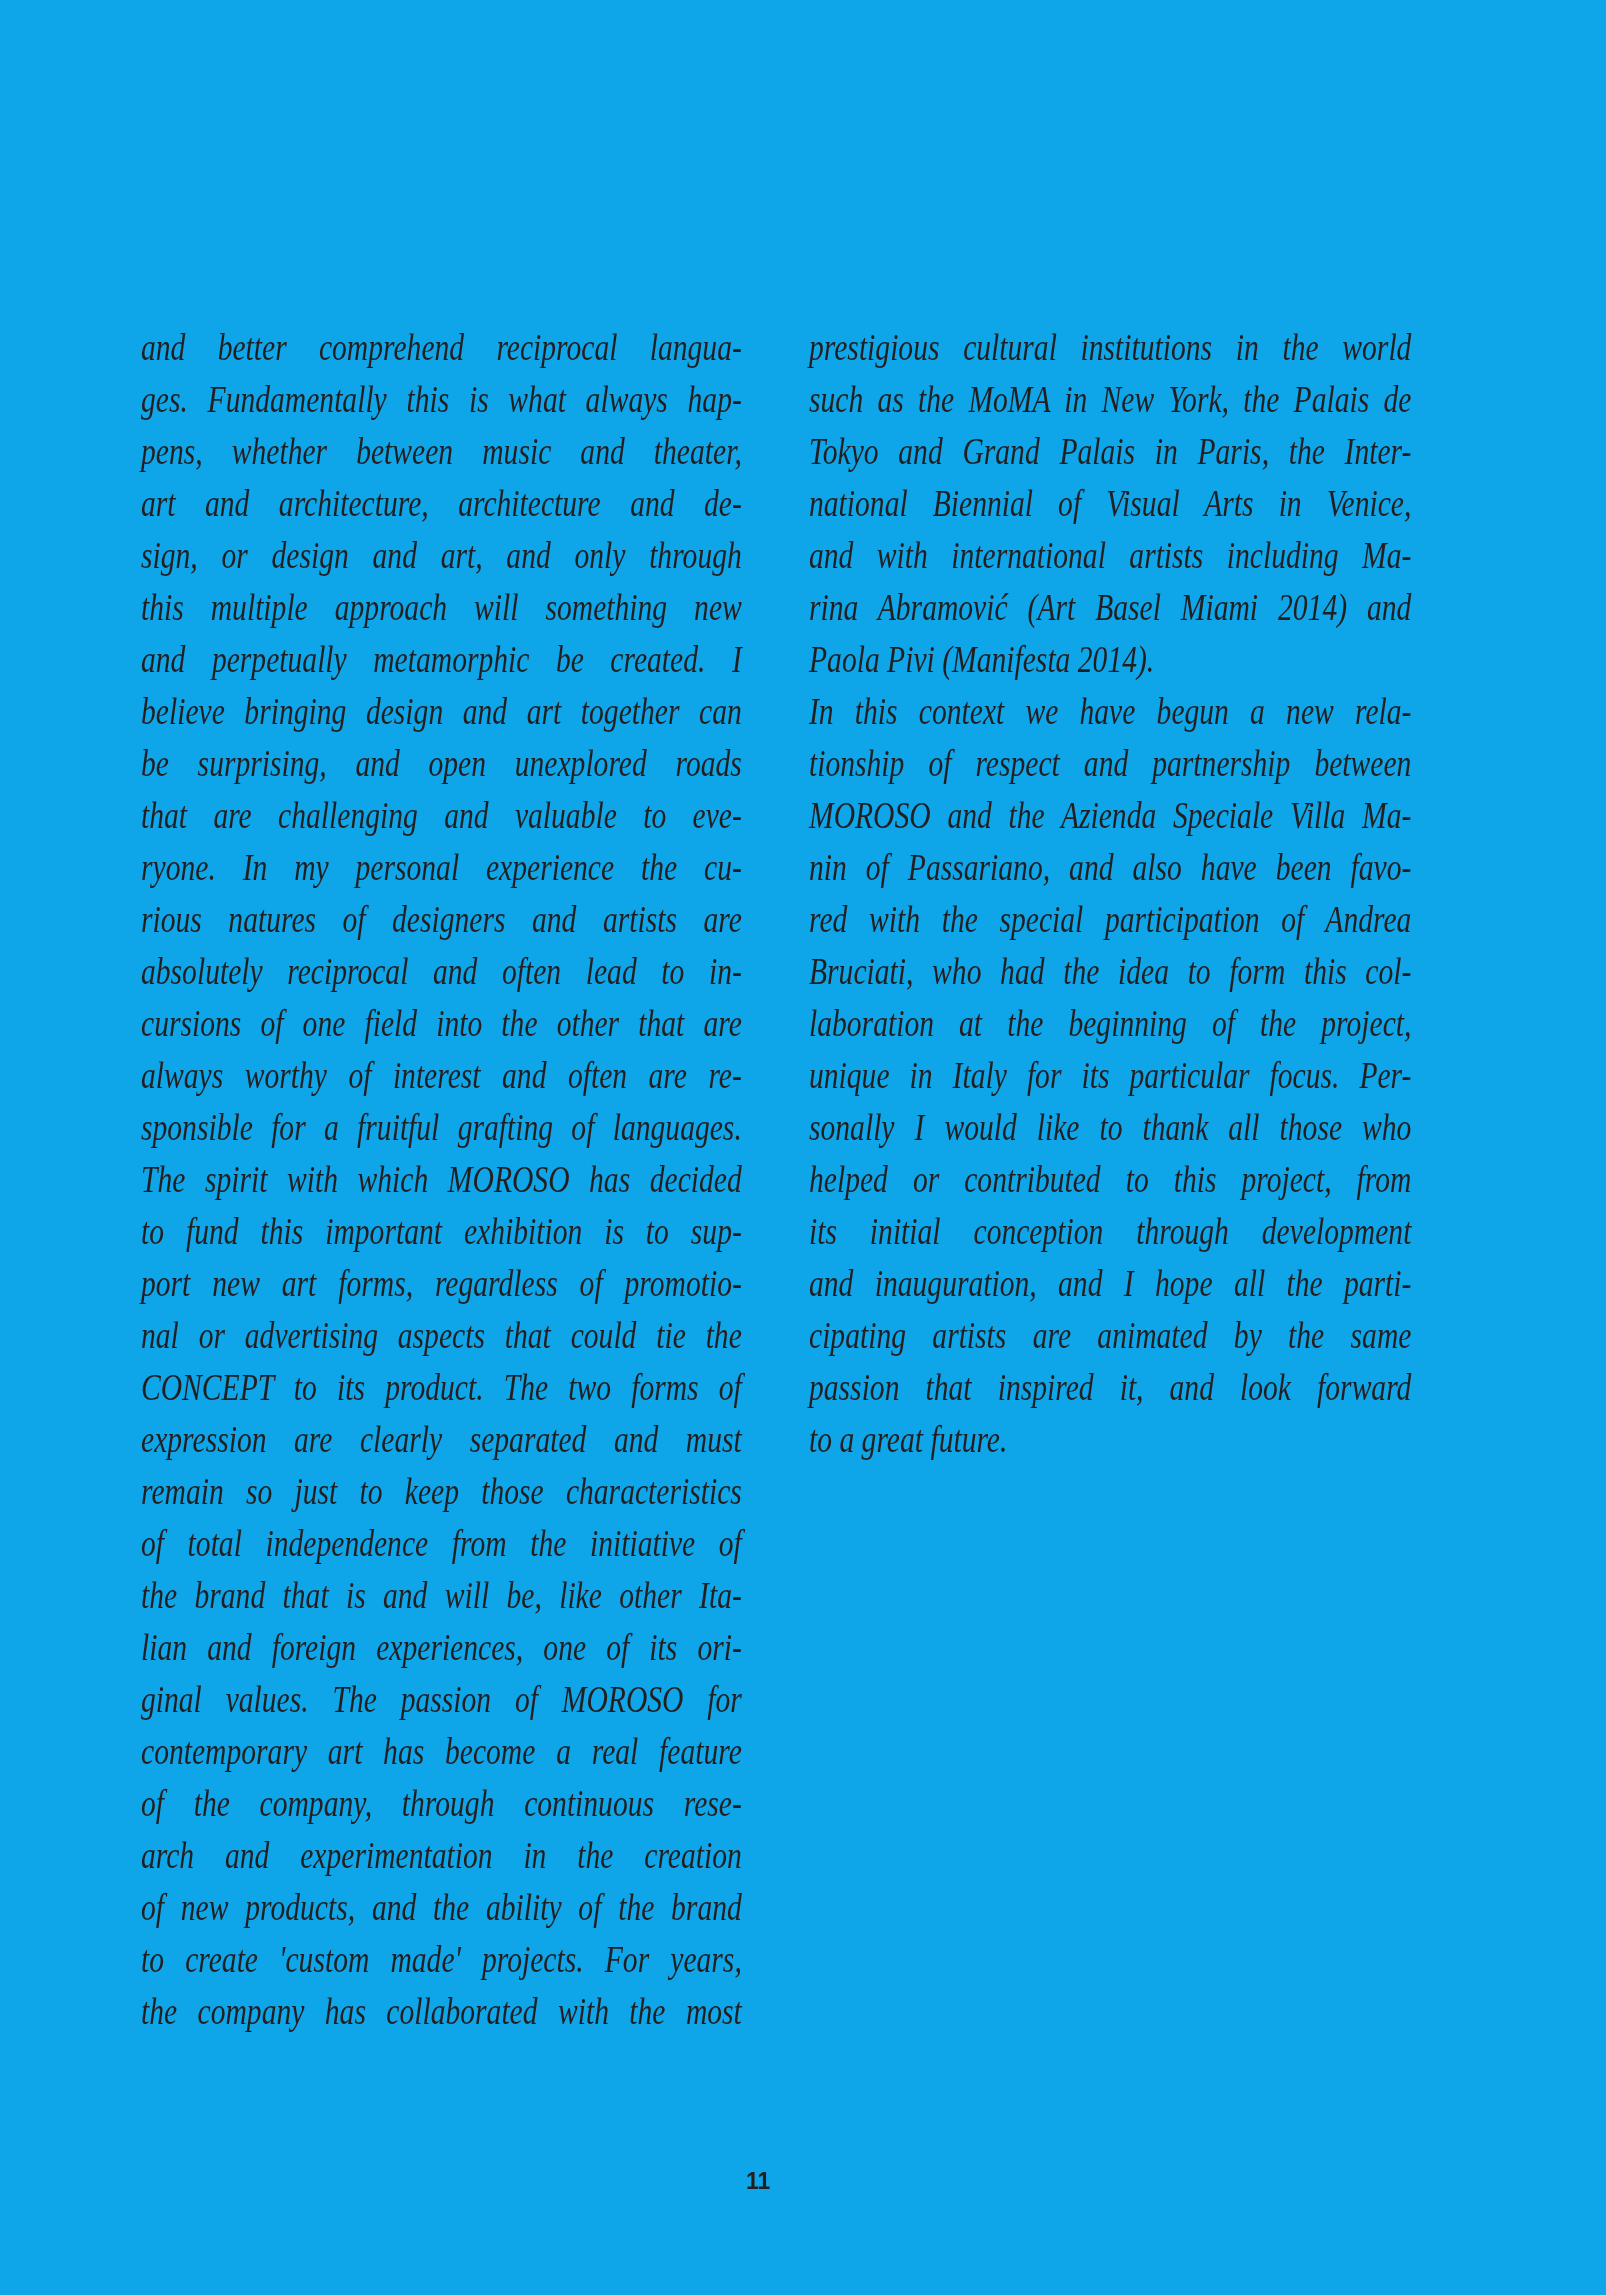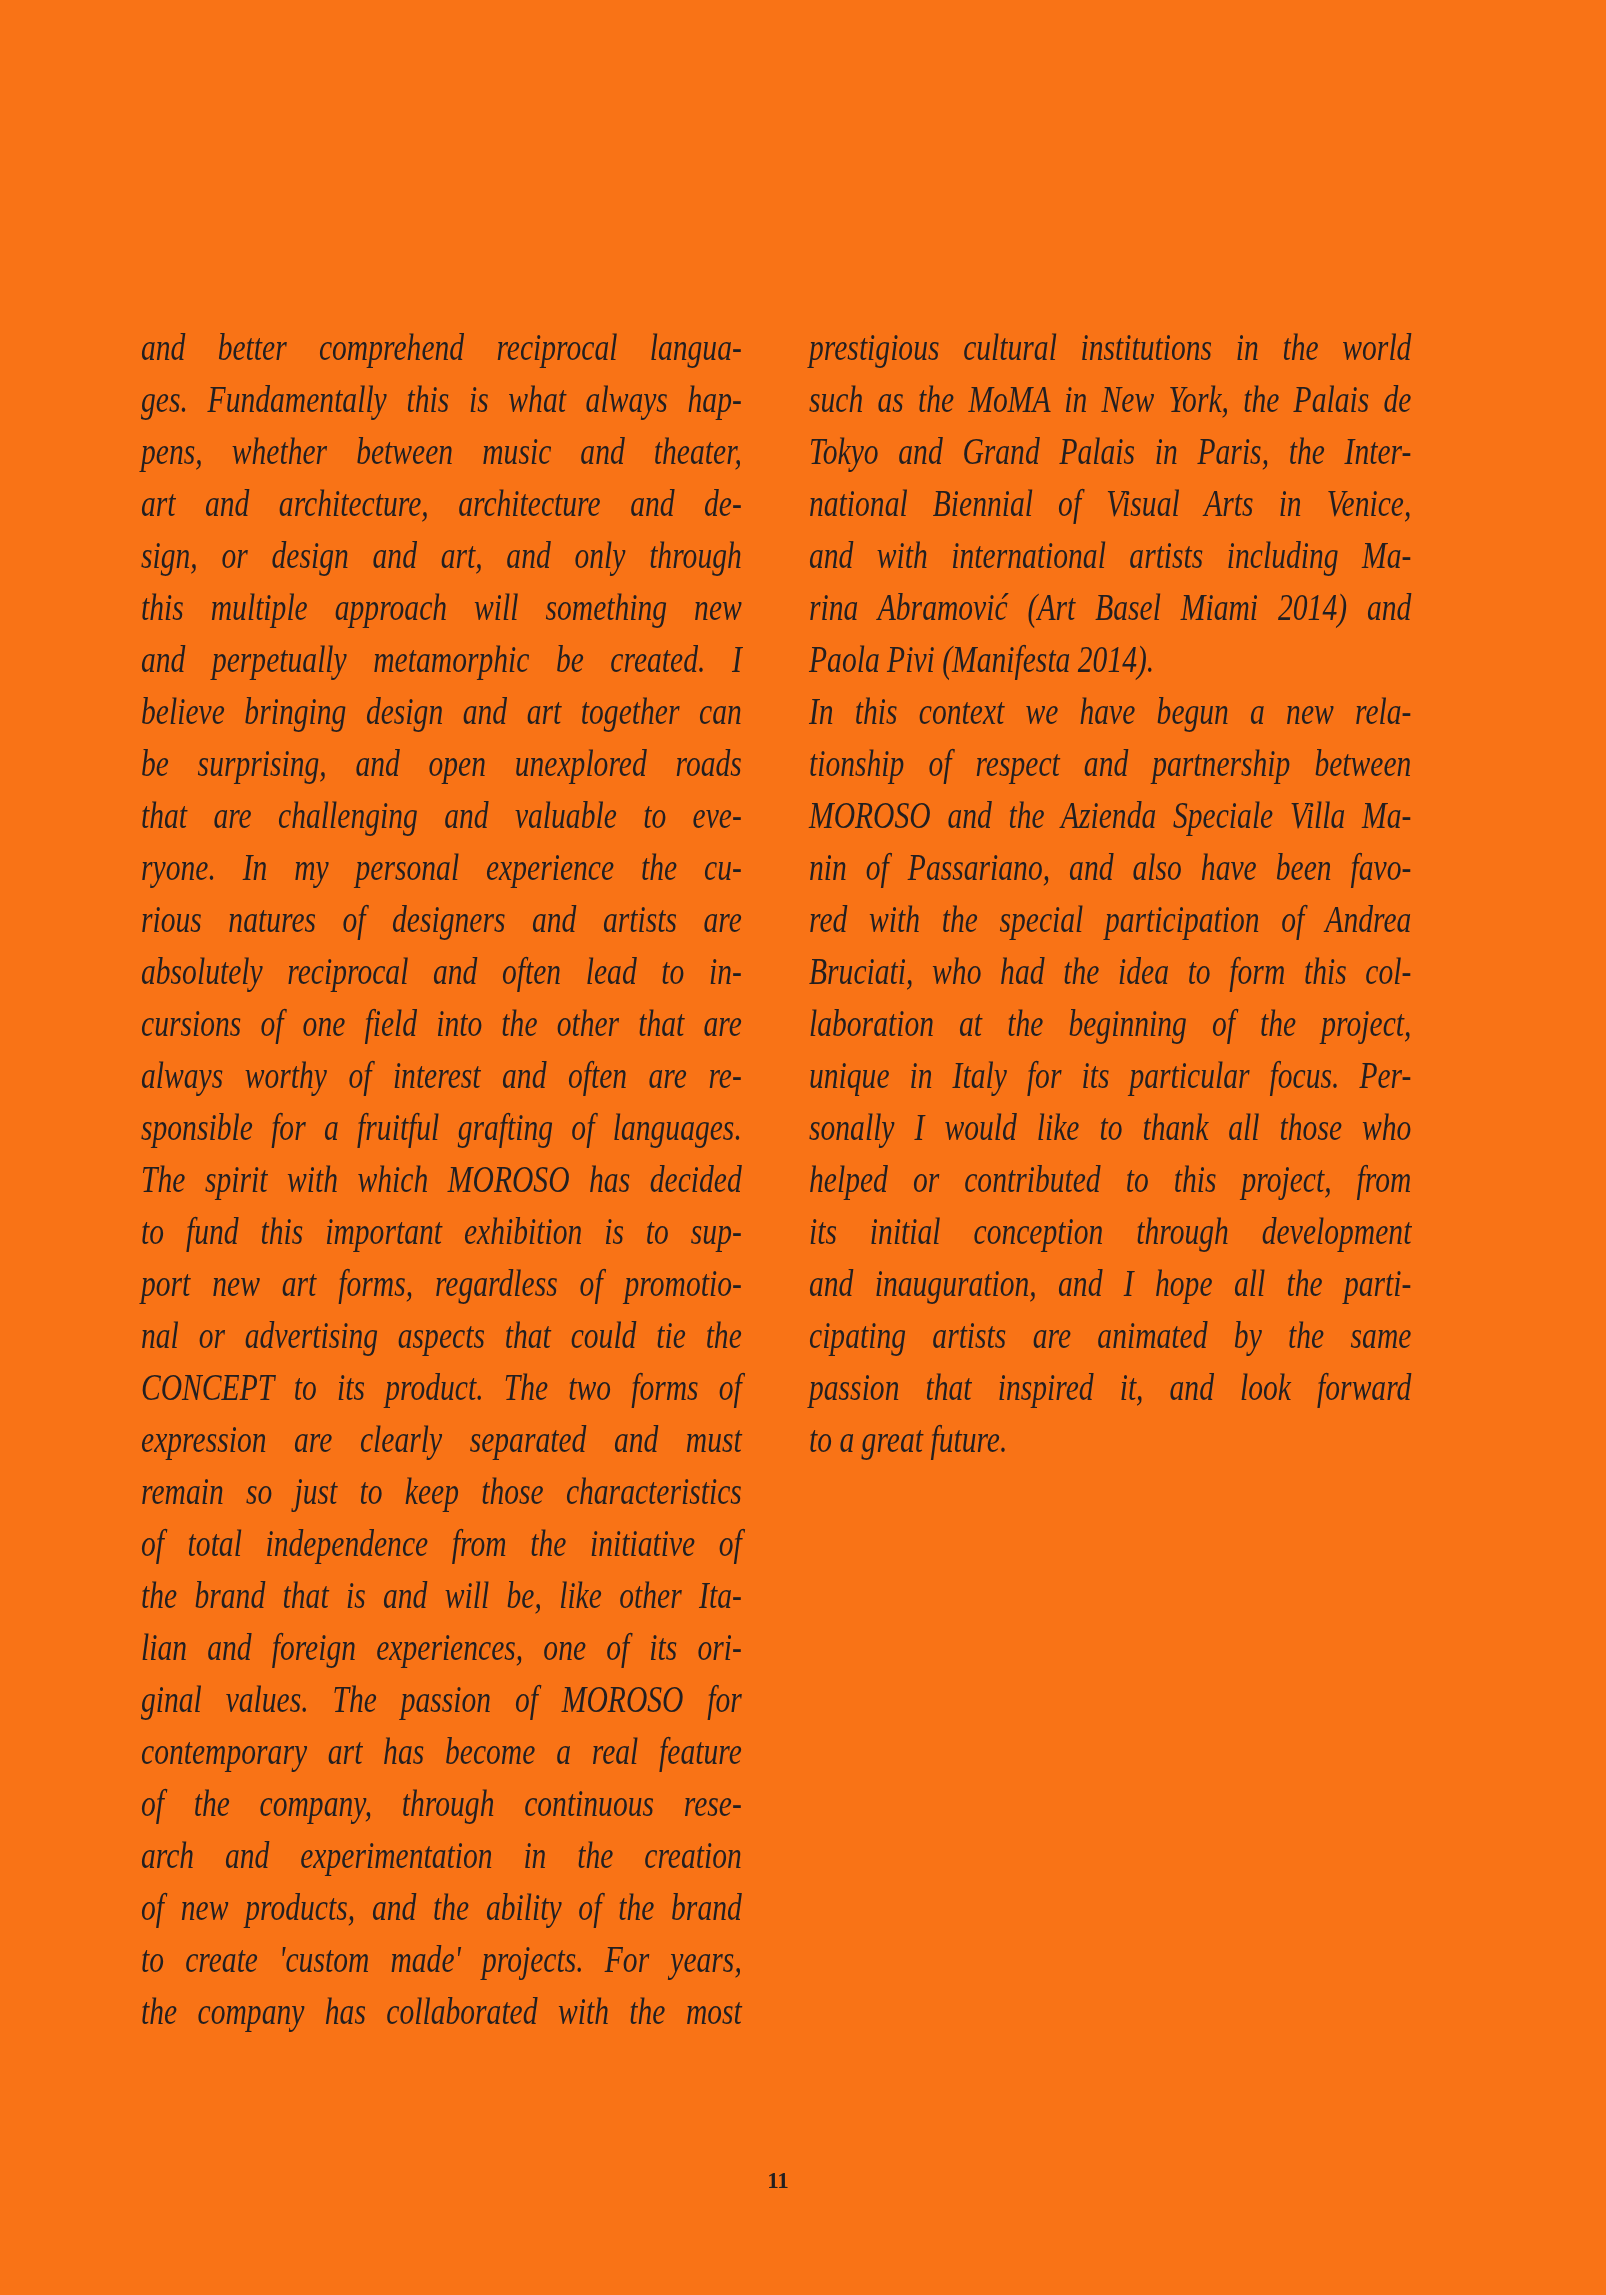--- a/index.html
+++ b/index.html
@@ -12,21 +12,21 @@
     height: 2295px;
     position: relative;
     overflow: hidden;
   }
   .page {
     position: absolute;
     left: 0;
     top: 0;
     width: 1607px;
     height: 2295px;
-    background: #f97316;
+    background: #0ea5e9;
   }
   .column {
     position: absolute;
     top: 322px;
     transform-origin: 0 0;
     transform: scaleX(0.80);
   }
   .column.left  { left: 141px;  width: 751px; }
   .column.right { left: 809px; width: 753px; }
 
@@ -52,22 +52,22 @@
     white-space: normal;
     text-align: justify;
     text-align-last: inherit;
   }
 
   .page-number {
     position: absolute;
     left: 746px;
     top: 2167px;
     width: 64px;
-    text-align: center;
-    font-family: Liberation Serif, serif;
+    text-align: left;
+    font-family: Liberation Sans, sans-serif;
     font-weight: bold;
     font-size: 23px;
     line-height: 28px;
     color: #231f20;
   }
 </style>
 </head>
 <body>
 
 <div class="page">

